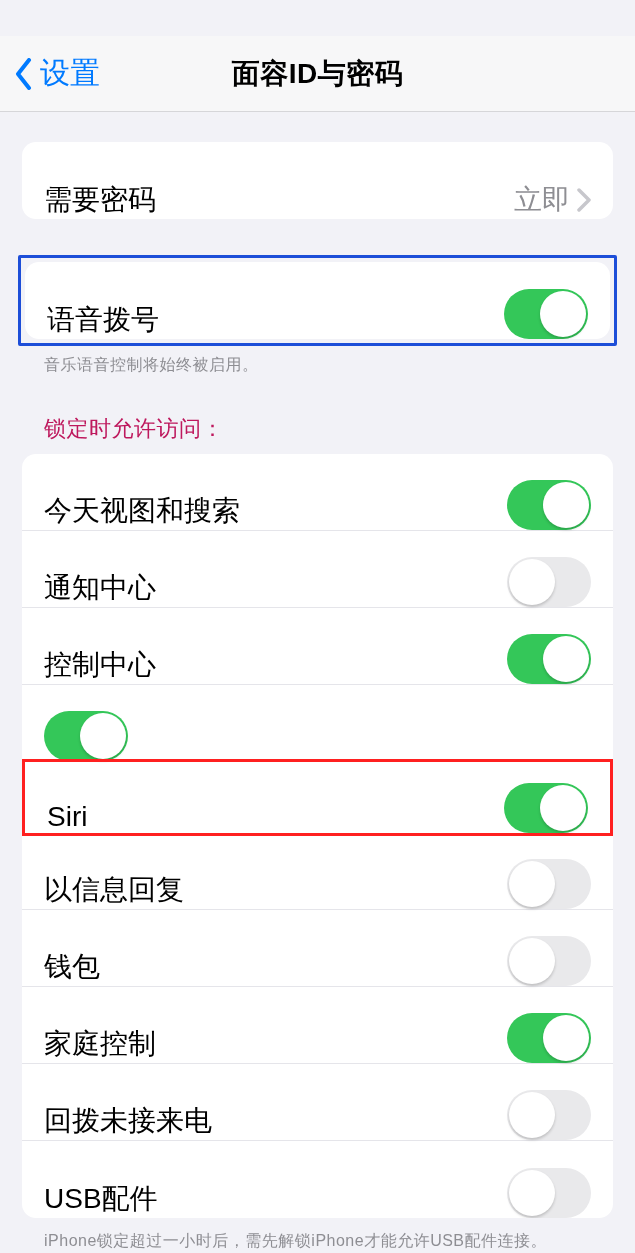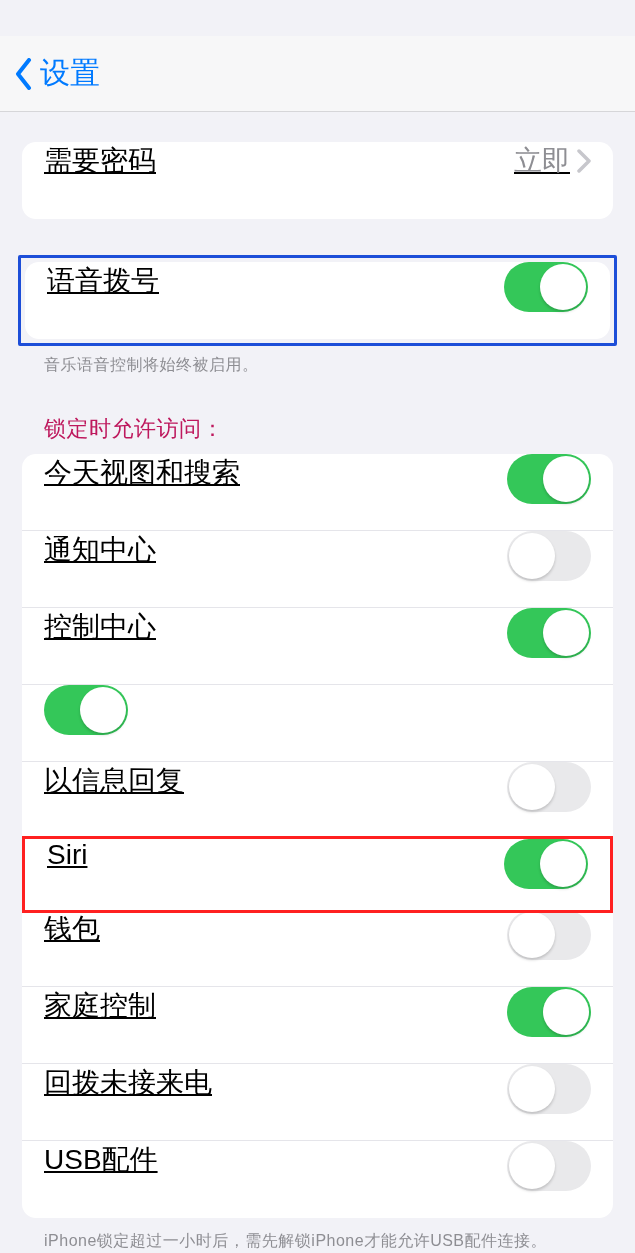--- a/index.html
+++ b/index.html
@@ -44,26 +44,25 @@
     .group {
       background: #fff;
       border-radius: 14px;
       overflow: hidden;
     }
     .group + .footer-note {
       margin-top: 12px;
     }
     .row {
       display: flex;
-      align-items: flex-start;
+      align-items: flex-end;
       justify-content: space-between;
       min-height: 77px;
       padding: 0 22px;
       border-bottom: 1px solid #e5e5ea;
-      text-decoration: underline;
     }
     .row:last-child { border-bottom: none; }
     .row-label {
       font-size: 28px;
       font-weight: 400;
     }
     .row-right {
       display: flex;
       align-items: center;
       gap: 7px;
@@ -131,20 +130,21 @@
 </head>
 <body>
 
 <div class="navbar">
   <div class="back-button">
     <svg class="back-chevron" viewBox="0 0 20 32">
       <polyline points="15,2 4,16 15,30" fill="none" stroke="#007aff" stroke-width="4" stroke-linecap="round" stroke-linejoin="round"></polyline>
     </svg>
     <span>设置</span>
   </div>
+  <div class="nav-title">面容ID与密码</div>
 </div>
 
 <div class="content">
 
   <div class="group">
     <div class="row">
       <span class="row-label">需要密码</span>
       <div class="row-right">
         <span class="row-value">立即</span>
         <svg class="chevron-right" viewBox="0 0 14 24">
@@ -185,33 +185,33 @@
         <span class="row-label">控制中心</span>
         <div class="toggle on">
           <div class="toggle-knob"></div>
         </div>
       </div>
       <div class="row">
         <div class="toggle on">
           <div class="toggle-knob"></div>
         </div>
       </div>
-      <div class="row">
-        <span class="row-label">以信息回复</span>
-        <div class="toggle off">
-          <div class="toggle-knob"></div>
-        </div>
-      </div>
       <div class="row highlight-row">
         <span class="row-label">Siri</span>
         <div class="toggle on">
           <div class="toggle-knob"></div>
         </div>
       </div>
       <div class="row">
+        <span class="row-label">以信息回复</span>
+        <div class="toggle off">
+          <div class="toggle-knob"></div>
+        </div>
+      </div>
+      <div class="row">
         <span class="row-label">钱包</span>
         <div class="toggle off">
           <div class="toggle-knob"></div>
         </div>
       </div>
       <div class="row">
         <span class="row-label">家庭控制</span>
         <div class="toggle on">
           <div class="toggle-knob"></div>
         </div>

